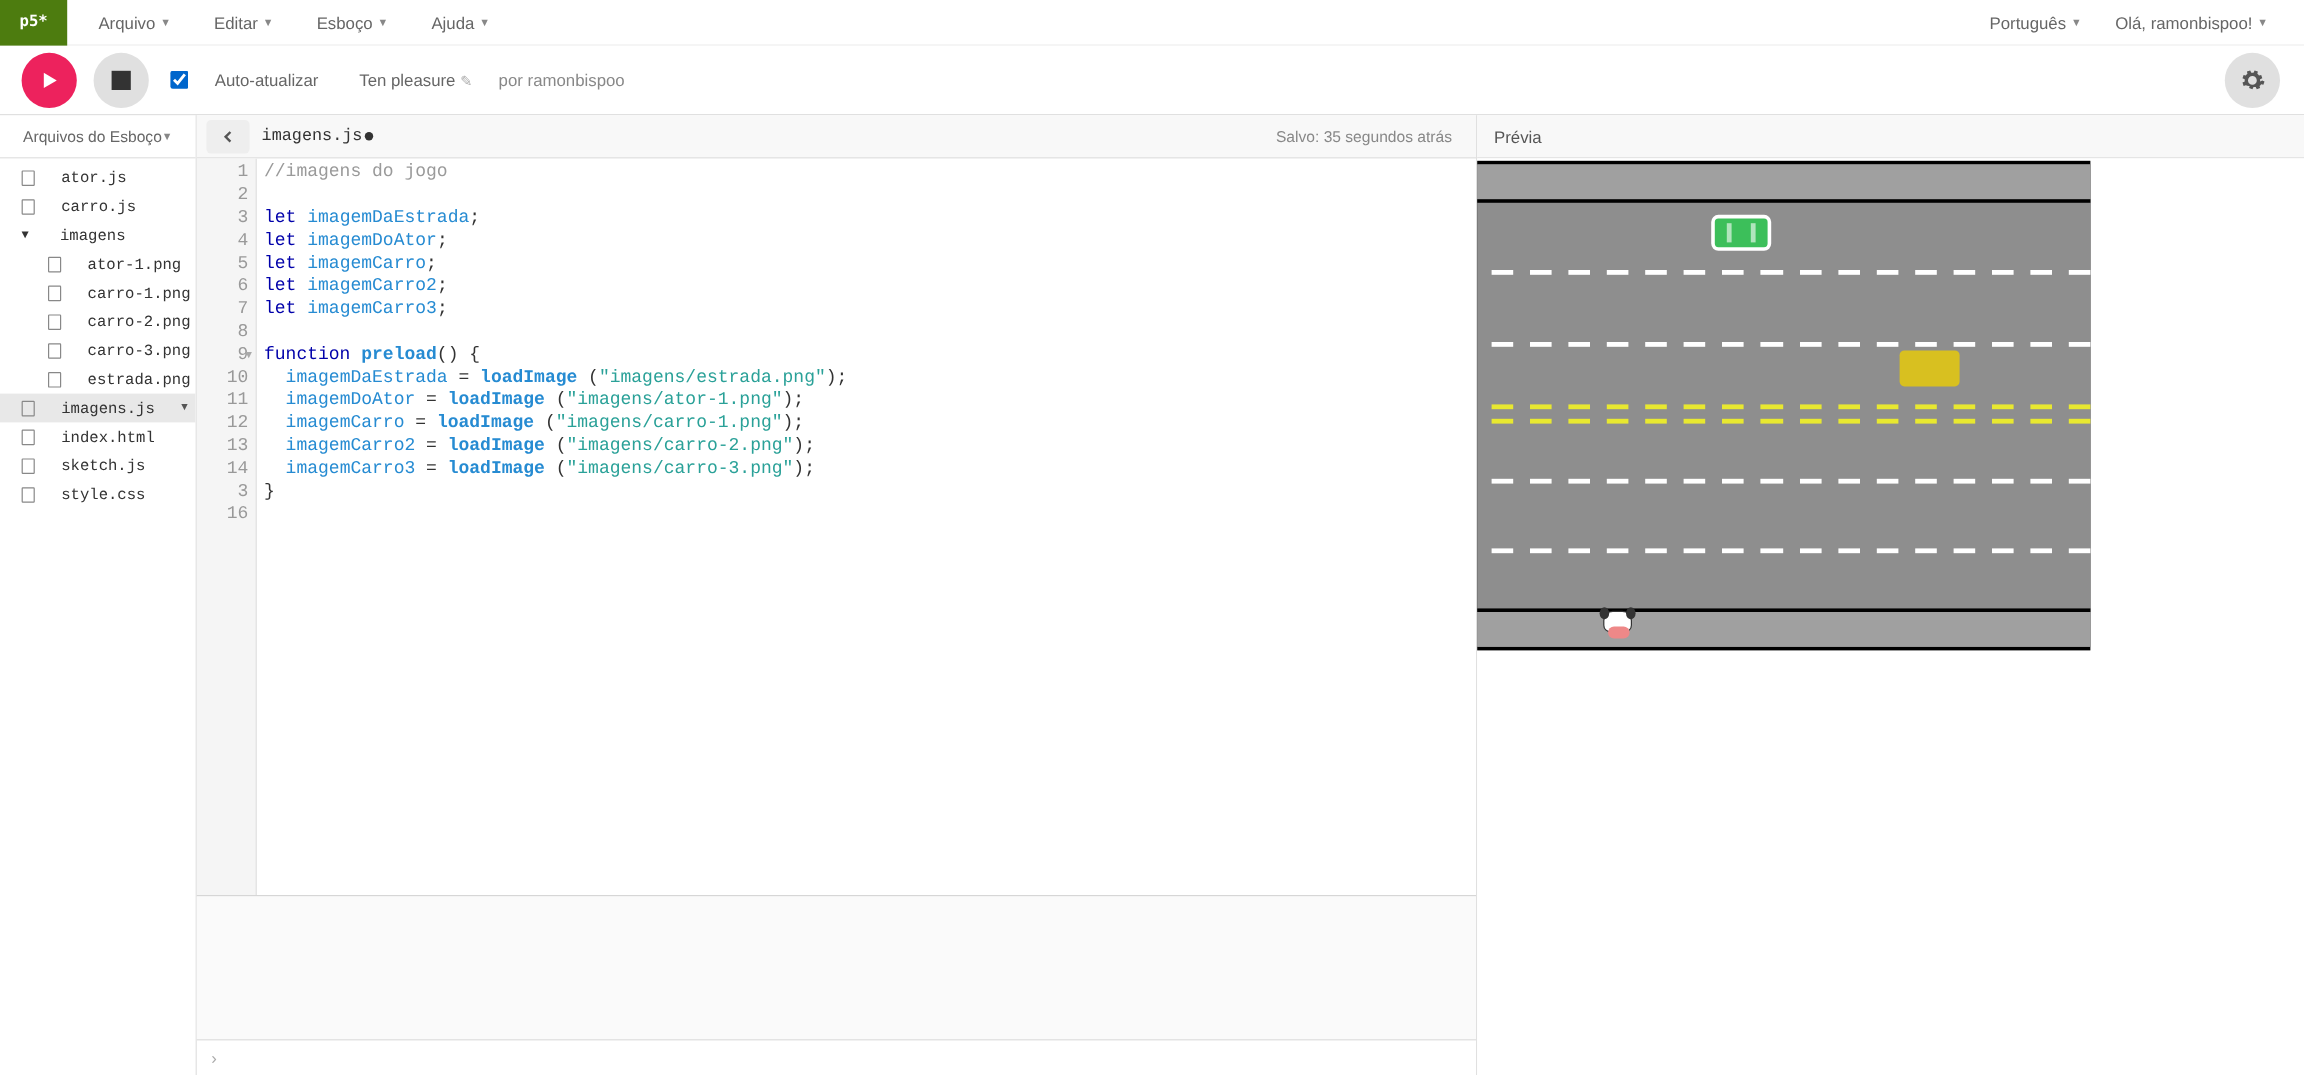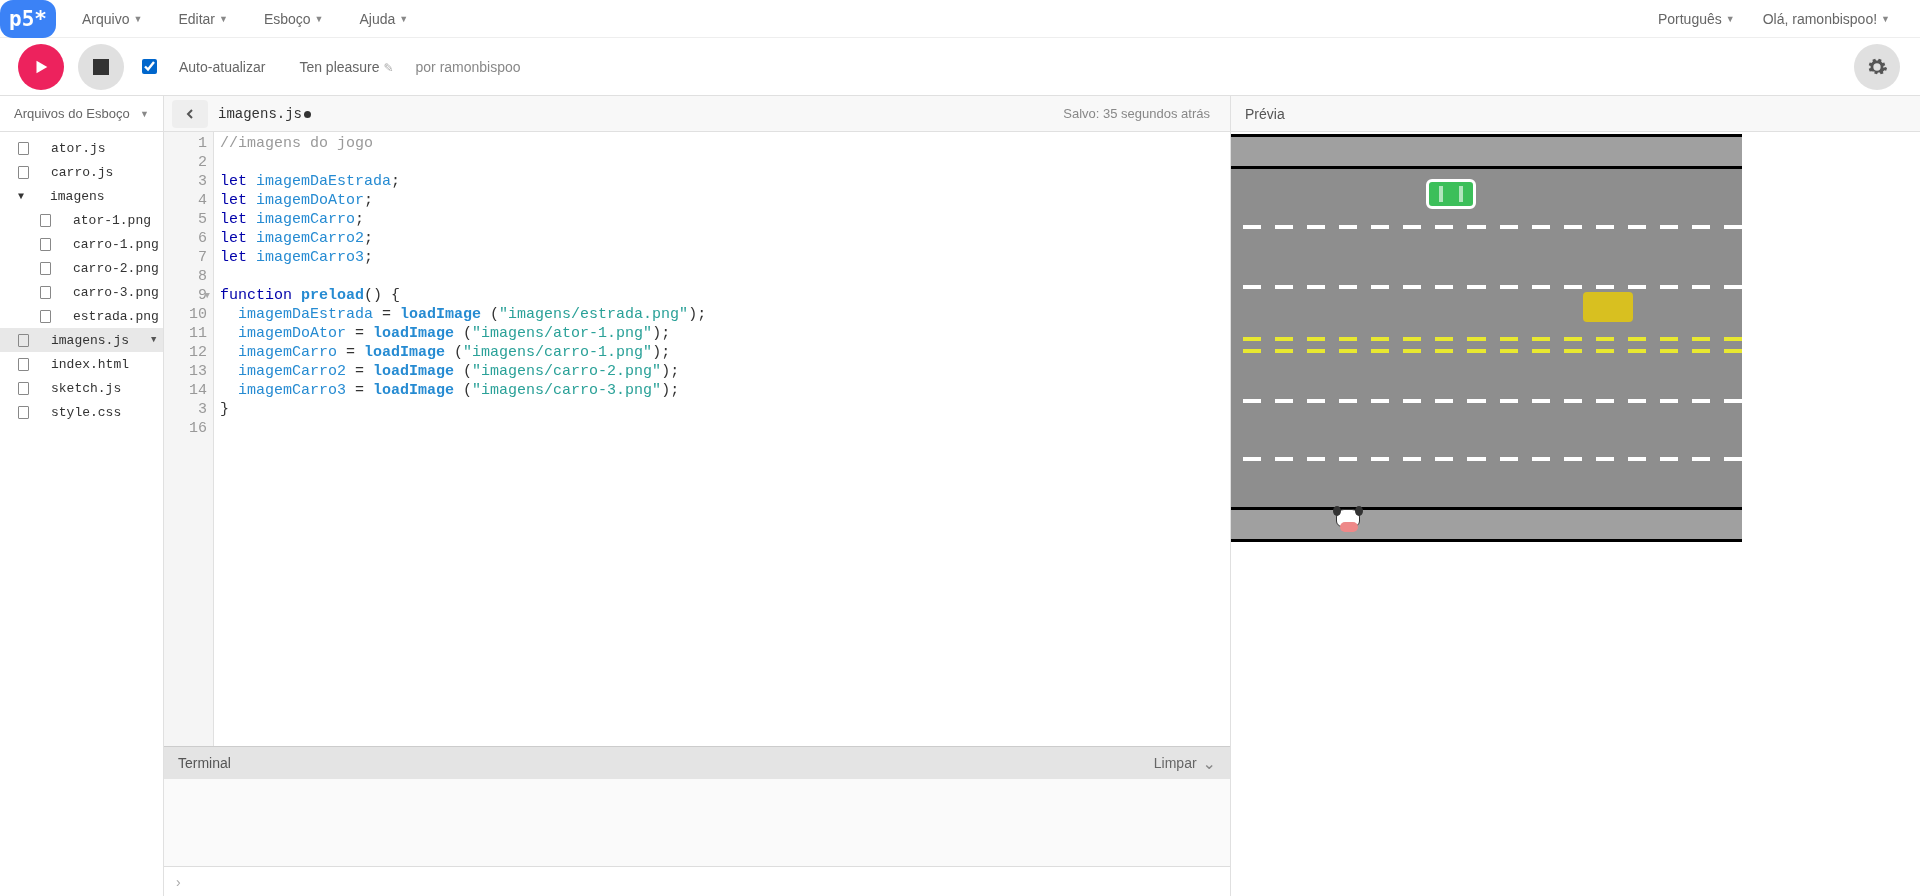--- a/index.html
+++ b/index.html
@@ -1,37 +1,37 @@
 <!DOCTYPE html>
 <html><head>
 <meta charset="utf-8">
 <style>
 * { box-sizing: border-box; margin: 0; padding: 0; }
 body { font-family: -apple-system, BlinkMacSystemFont, "Segoe UI", sans-serif; font-size: 14px; color: #333; background: #fff; overflow: hidden; }
 .top-menu { height: 38px; background: #fff; display: flex; align-items: center; padding: 0 0 0 0; border-bottom: 1px solid #eee; }
-.logo { width: 56px; height: 38px; background: #3b82f6; color: #fff; display: flex; align-items: center; justify-content: center; font-size: 21px; font-weight: bold; font-family: monospace; border-radius: 13px; }
+.logo { width: 56px; height: 38px; background: #4d7c0f; color: #fff; display: flex; align-items: center; justify-content: center; font-size: 13px; font-weight: bold; font-family: monospace; }
 .menu-items { display: flex; gap: 16px; margin-left: 16px; flex: 1; }
 .menu-item { padding: 8px 10px; color: #666; cursor: pointer; display: flex; align-items: center; gap: 4px; }
 .menu-right { display: flex; gap: 8px; margin-right: 20px; }
 .caret { font-size: 9px; color: #888; }
 .toolbar { height: 58px; display: flex; align-items: center; padding: 0 18px; gap: 14px; border-bottom: 1px solid #e0e0e0; }
 .play-btn { width: 46px; height: 46px; border-radius: 50%; background: #ed225d; display: flex; align-items: center; justify-content: center; cursor: pointer; }
 .play-btn svg { fill: #fff; }
 .stop-btn { width: 46px; height: 46px; border-radius: 50%; background: #e0e0e0; display: flex; align-items: center; justify-content: center; cursor: pointer; }
 .stop-btn .sq { width: 16px; height: 16px; background: #333; }
 .auto-refresh { display: flex; align-items: center; gap: 22px; margin-left: 4px; color: #666; }
 .auto-refresh input { width: 15px; height: 15px; accent-color: #0066cc; }
 .project-name { color: #666; margin-left: 20px; }
 .pencil { color: #aaa; font-size: 12px; }
 .author { color: #888; margin-left: 8px; }
 .toolbar-spacer { flex: 1; }
 .gear-btn { width: 46px; height: 46px; border-radius: 50%; background: #e0e0e0; display: flex; align-items: center; justify-content: center; cursor: pointer; margin-right: 2px; }
 .main-row { display: flex; height: calc(100vh - 96px); }
 .sidebar { width: 164px; border-right: 1px solid #e0e0e0; display: flex; flex-direction: column; }
-.sidebar-header { height: 36px; display: flex; align-items: center; padding: 0 14px; font-size: 13px; color: #666; border-bottom: 1px solid #e0e0e0; justify-content: space-between; }
+.sidebar-header { height: 36px; display: flex; align-items: center; padding: 0 14px; font-size: 13px; color: #666; border-bottom: 1px solid #e0e0e0; justify-content: center; }
 .file-tree { flex: 1; overflow: auto; padding-top: 4px; }
 .file-item { height: 24px; display: flex; align-items: center; gap: 22px; padding-left: 18px; font-family: "Courier New", monospace; font-size: 13px; color: #333; cursor: pointer; }
 .file-item.nested { padding-left: 40px; }
 .file-item.folder { padding-left: 18px; }
 .file-item.selected { background: #e8e8e8; }
 .file-item .fi-caret { width: 12px; text-align: center; color: #555; margin-left: auto; margin-right: 8px; font-size: 9px;}
 .doc-icon { width: 11px; height: 13px; border: 1px solid #888; border-radius: 1px; display:inline-block; flex-shrink:0; position: relative; }
 .folder-arrow { font-size: 10px; color: #333; width: 10px; display: inline-block; }
 .editor-area { flex: 1; display: flex; flex-direction: column; min-width: 0; }
 .editor-tabs { height: 36px; border-bottom: 1px solid #e0e0e0; display: flex; align-items: center; padding: 0 8px; gap: 10px; background: #f8f8f8; }
@@ -243,26 +243,20 @@
   <span class="c-var">imagemDaEstrada</span> = <span class="c-fn">loadImage</span> (<span class="c-str">"imagens/estrada.png"</span>);
   <span class="c-var">imagemDoAtor</span> = <span class="c-fn">loadImage</span> (<span class="c-str">"imagens/ator-1.png"</span>);
   <span class="c-var">imagemCarro</span> = <span class="c-fn">loadImage</span> (<span class="c-str">"imagens/carro-1.png"</span>);
   <span class="c-var">imagemCarro2</span> = <span class="c-fn">loadImage</span> (<span class="c-str">"imagens/carro-2.png"</span>);
   <span class="c-var">imagemCarro3</span> = <span class="c-fn">loadImage</span> (<span class="c-str">"imagens/carro-3.png"</span>);
 }
 </div>
       </div>
 
       <div class="terminal-panel">
-        <div class="term-head">
-          <span>Terminal</span>
-          <span class="spacer"></span>
-          <span class="term-clear">Limpar</span>
-          <span class="chev">⌄</span>
-        </div>
         <div class="term-body"></div>
         <div class="term-input">
           <span>›</span>
         </div>
       </div>
     </div>
   </div>
 
   <div class="preview-area">
     <div class="preview-head">

